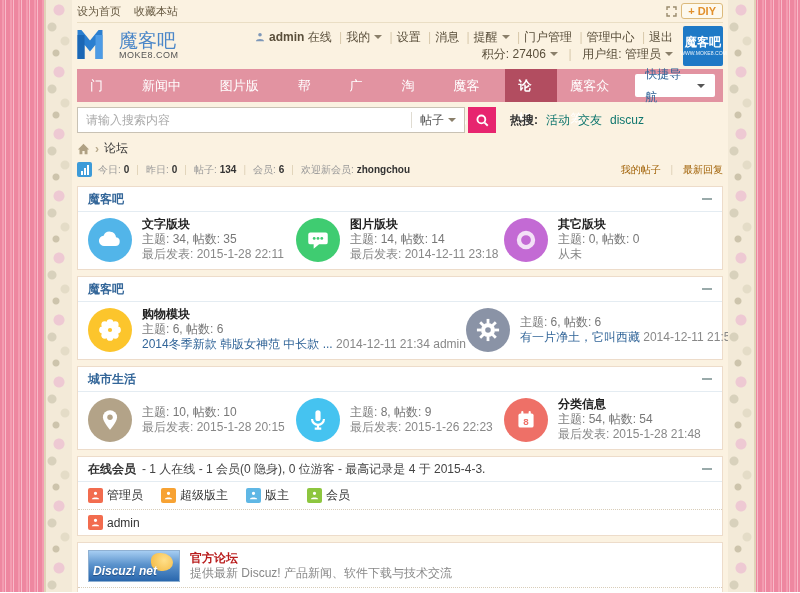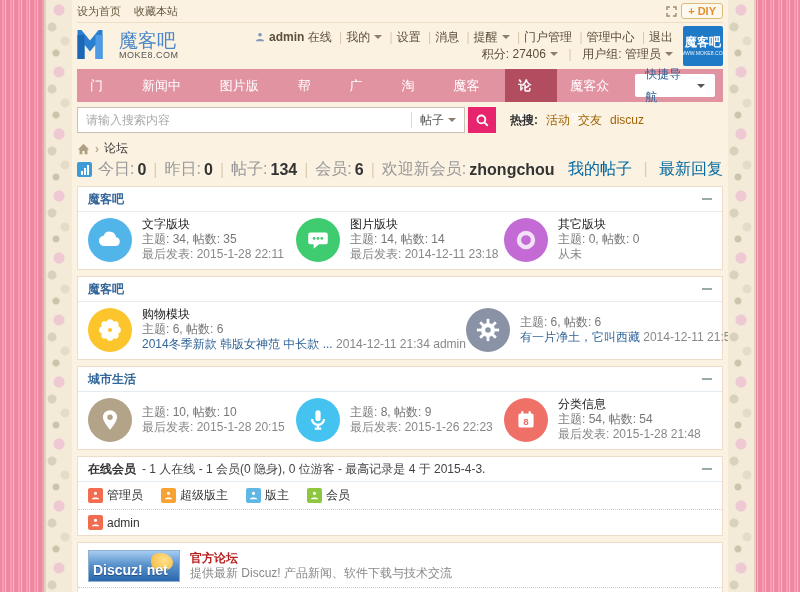--- a/index.html
+++ b/index.html
@@ -49,61 +49,61 @@
   .quick-nav .caret{border-top-color:#555}
   
   .searchbar{height:36px;display:flex;align-items:center}
   .search-box{width:388px;height:26px;background:#fff;border:1px solid #c9c2b4;display:flex;align-items:center;box-sizing:border-box}
   .search-box input{flex:1;border:none;outline:none;font-size:12px;padding:0 8px;color:#555;background:rgba(0,0,0,0);font-family:inherit}
   .search-box input::placeholder{color:#aaa}
   .stype{display:flex;align-items:center;padding:0 8px;border-left:1px solid #e0dcd2;color:#555;height:16px;font-size:12px}
   .search-btn{width:28px;height:26px;background:#e7256f;border:none;margin-left:3px;display:flex;align-items:center;justify-content:center;cursor:pointer}
   .hot{margin-left:14px;display:flex;align-items:center;gap:8px}
   .hot .hlabel{font-weight:bold;color:#333}
-  .hot a{color:#a16207}
+  .hot a{color:#0f766e}
   
   .crumb{height:21px;display:flex;align-items:center;font-size:12px}
   .crumb .cur{color:#333;margin-left:5px}
   .crumb .chev{color:#b9ab8e;margin-left:5px;font-weight:bold}
   .crumb .right{margin-left:auto}
   .crumb .site{color:#369}
   .crumb .date{color:#a89a7e;margin-left:5px}
-  .statsrow{height:21px;display:flex;align-items:center;font-size:16px;color:#999}
+  .statsrow{height:21px;display:flex;align-items:center;font-size:10px;color:#999}
   .statsrow .num{font-weight:bold;color:#333;margin-left:3px}
   .statsrow .sep{color:#dccfb4;margin:0 7px}
   .statsrow .right{margin-left:auto;color:#5a4f3b}
-  .statsrow .right a{color:#0369a1}
+  .statsrow .right a{color:#a16207}
   .chart-ic{width:15px;height:15px;background:#3d9bd8;border-radius:2px;margin-right:6px;display:flex;align-items:flex-end;justify-content:center;gap:1px;padding:2px;box-sizing:border-box}
   .chart-ic i{display:block;background:#fff;width:2px}
   
   .panel{background:#fff;border:1px solid #eddcca;margin-top:6px}
   .panel-h{height:24px;line-height:24px;padding:0 10px;border-bottom:1px solid #e4ecf2;display:flex;align-items:center}
   .panel-h .ptitle{color:#369;font-weight:bold;font-size:12px}
   .panel-h .pdetail{color:#444;font-weight:normal;margin-left:6px}
   .minus{margin-left:auto;width:10px;height:10px;position:relative;cursor:pointer}
   .minus::after{content:"";position:absolute;left:0;right:0;top:4px;border-top:2px solid #9aa;}
   .fgrid{display:grid;padding:5px 10px 7px}
   .grid3{grid-template-columns:1fr 1fr 1fr}
   .grid2{grid-template-columns:1fr 1fr}
   .fcell{display:flex;gap:10px;align-items:center}
   .ficon{width:44px;height:44px;border-radius:50%;flex:none;display:flex;align-items:center;justify-content:center}
   .ftext{line-height:15px;font-size:12px;min-width:0}
-  .fname{font-weight:normal;color:#222}
+  .fname{font-weight:bold;color:#222}
   .fstats{color:#777}
   .flast{color:#888;white-space:nowrap;overflow:hidden;text-overflow:ellipsis}
   .flast a{color:#369}
   
   .ol-row{display:flex;align-items:center;gap:18px;padding:5px 10px}
   .ol-row.members{border-top:1px dotted #d8cdb9}
   .l-item{display:flex;align-items:center;gap:4px;color:#333}
   .mini-av{width:15px;height:15px;border-radius:2px;display:flex;align-items:center;justify-content:center;flex:none}
   
   .foot-top{display:flex;gap:10px;align-items:center;padding:7px 10px 5px}
   .dz-logo{width:90px;height:30px;border:1px solid #8fb0d2;background:linear-gradient(180deg,#a6cdf2 0%,#5b93cc 45%,#2a67ad 100%);position:relative;flex:none;overflow:hidden}
-  .dz-logo .dz-t{position:absolute;left:4px;bottom:3px;color:#fff;font-size:14px;font-weight:bold;text-shadow:0 1px 1px #1c4a80}
+  .dz-logo .dz-t{position:absolute;left:4px;bottom:3px;color:#fff;font-size:12px;font-weight:bold;font-style:italic;text-shadow:0 1px 1px #1c4a80}
   .dz-logo .blob{position:absolute;right:6px;top:2px;width:22px;height:18px;background:radial-gradient(circle at 60% 40%,#ffe08a,#f3b53b);border-radius:40% 60% 50% 50%}
   .foot-title{font-weight:bold;color:#222;line-height:15px}
   .foot-desc{color:#888;line-height:15px}
   .foot-links{display:flex;gap:58px;padding:5px 10px 8px;border-top:1px dotted #d8cdb9;color:#333}
   svg{display:block}
 </style>
 </head>
 <body>
 
 <div class="page">

